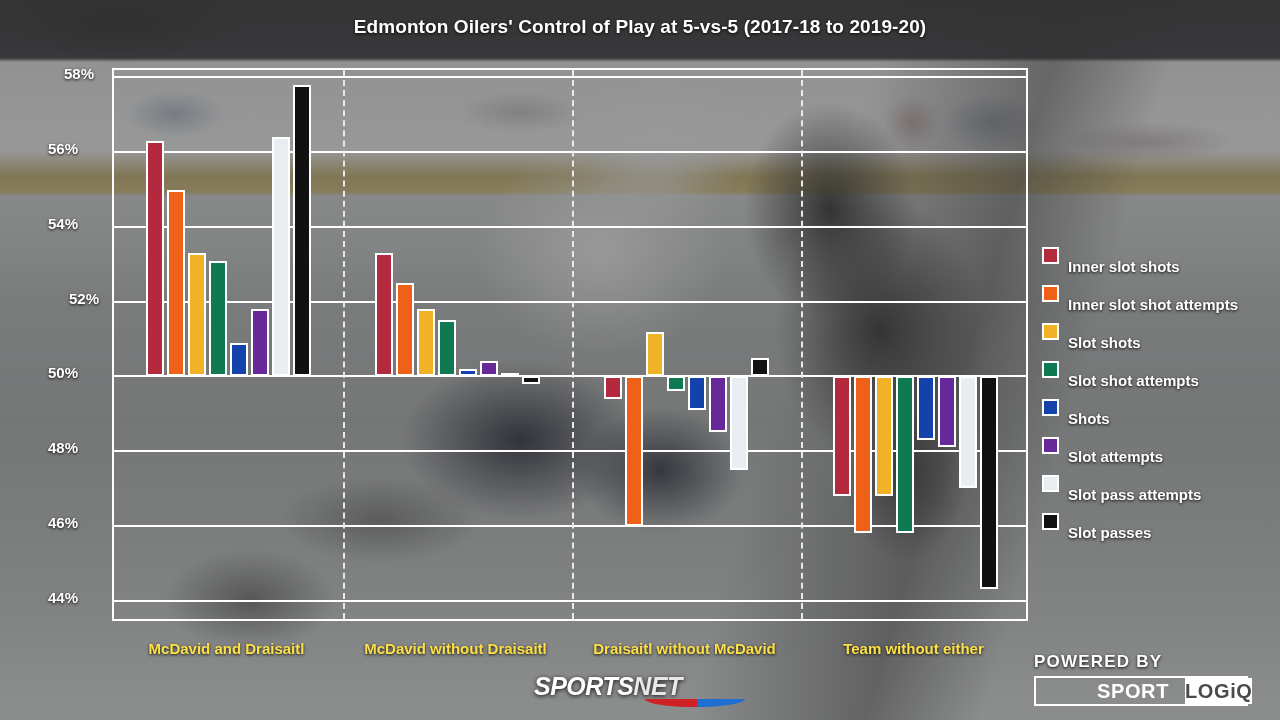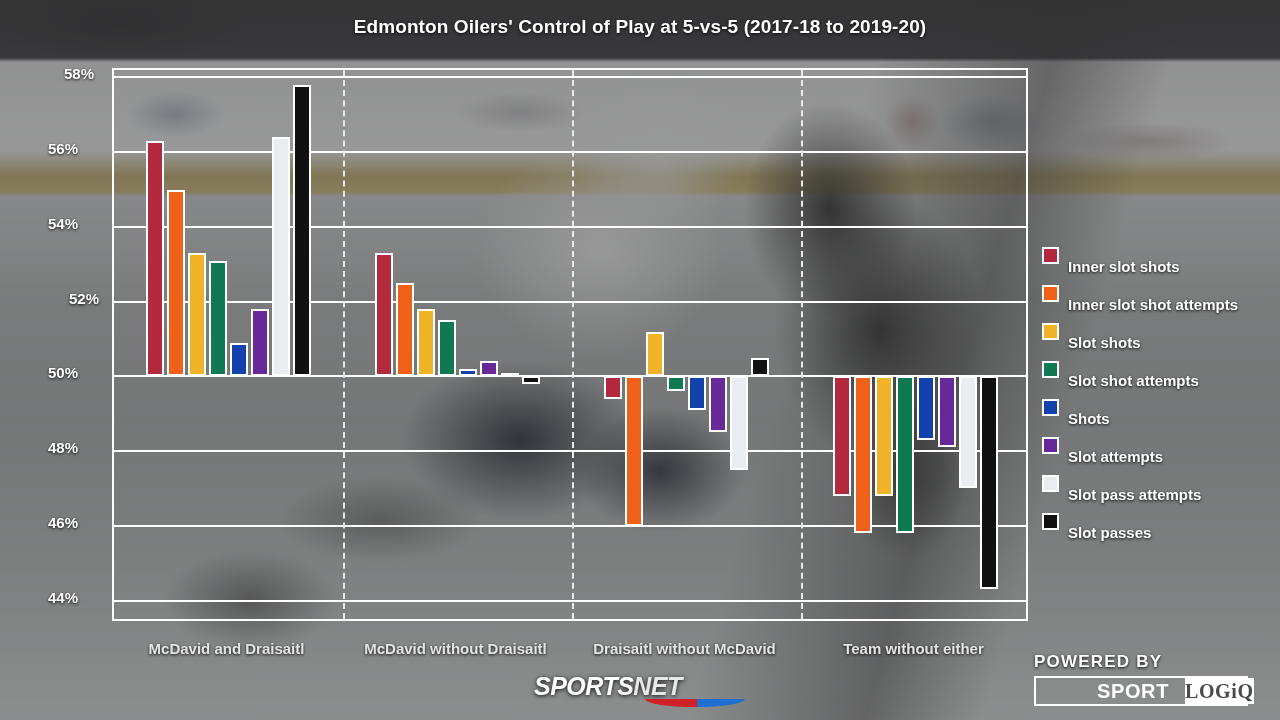--- a/index.html
+++ b/index.html
@@ -123,21 +123,21 @@
 
   .bar {
     position: absolute;
     border: 2px solid #ffffff;
     box-sizing: border-box;
   }
 
   .xcat {
     position: absolute;
     top: 640px;
-    color: #e5e5e5;
+    color: #fde047;
     font-size: 15px;
     font-weight: bold;
     text-align: center;
     text-shadow: 0 1px 3px rgba(0,0,0,.9);
     white-space: nowrap;
   }
 
   
   #legend {
     position: absolute;
@@ -225,21 +225,20 @@
   #logiq-logiq {
     flex: 1;
     background: #ffffff;
     color: #4a4a4a;
     font-size: 20px;
     font-weight: bold;
     letter-spacing: .6px;
     display: flex;
     align-items: center;
     justify-content: center;
-    font-family: Liberation Serif, serif;
   }
 </style>
 </head>
 <body>
 
 <div id="root">
 
   <div id="photo"></div>
   <div id="dim"></div>
 

